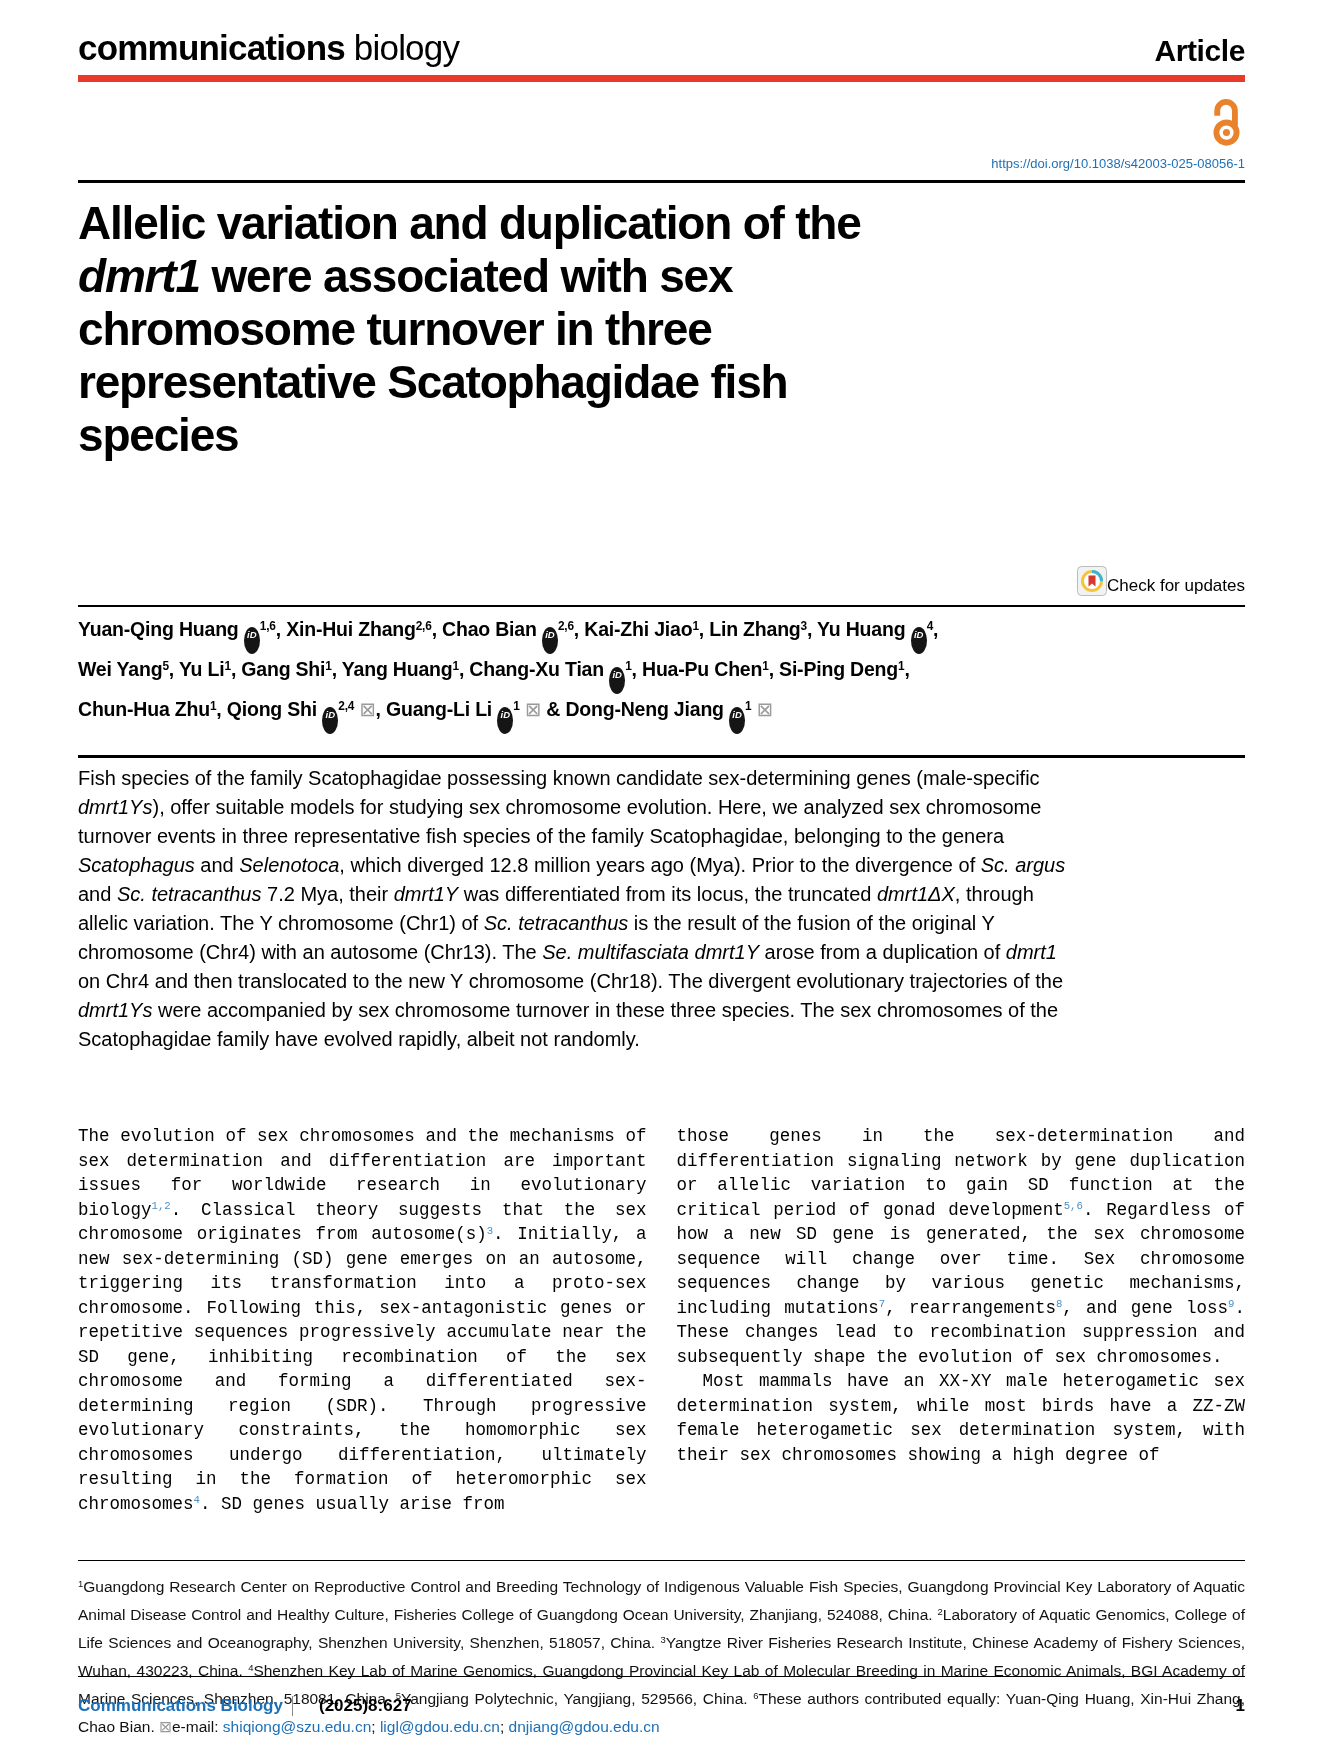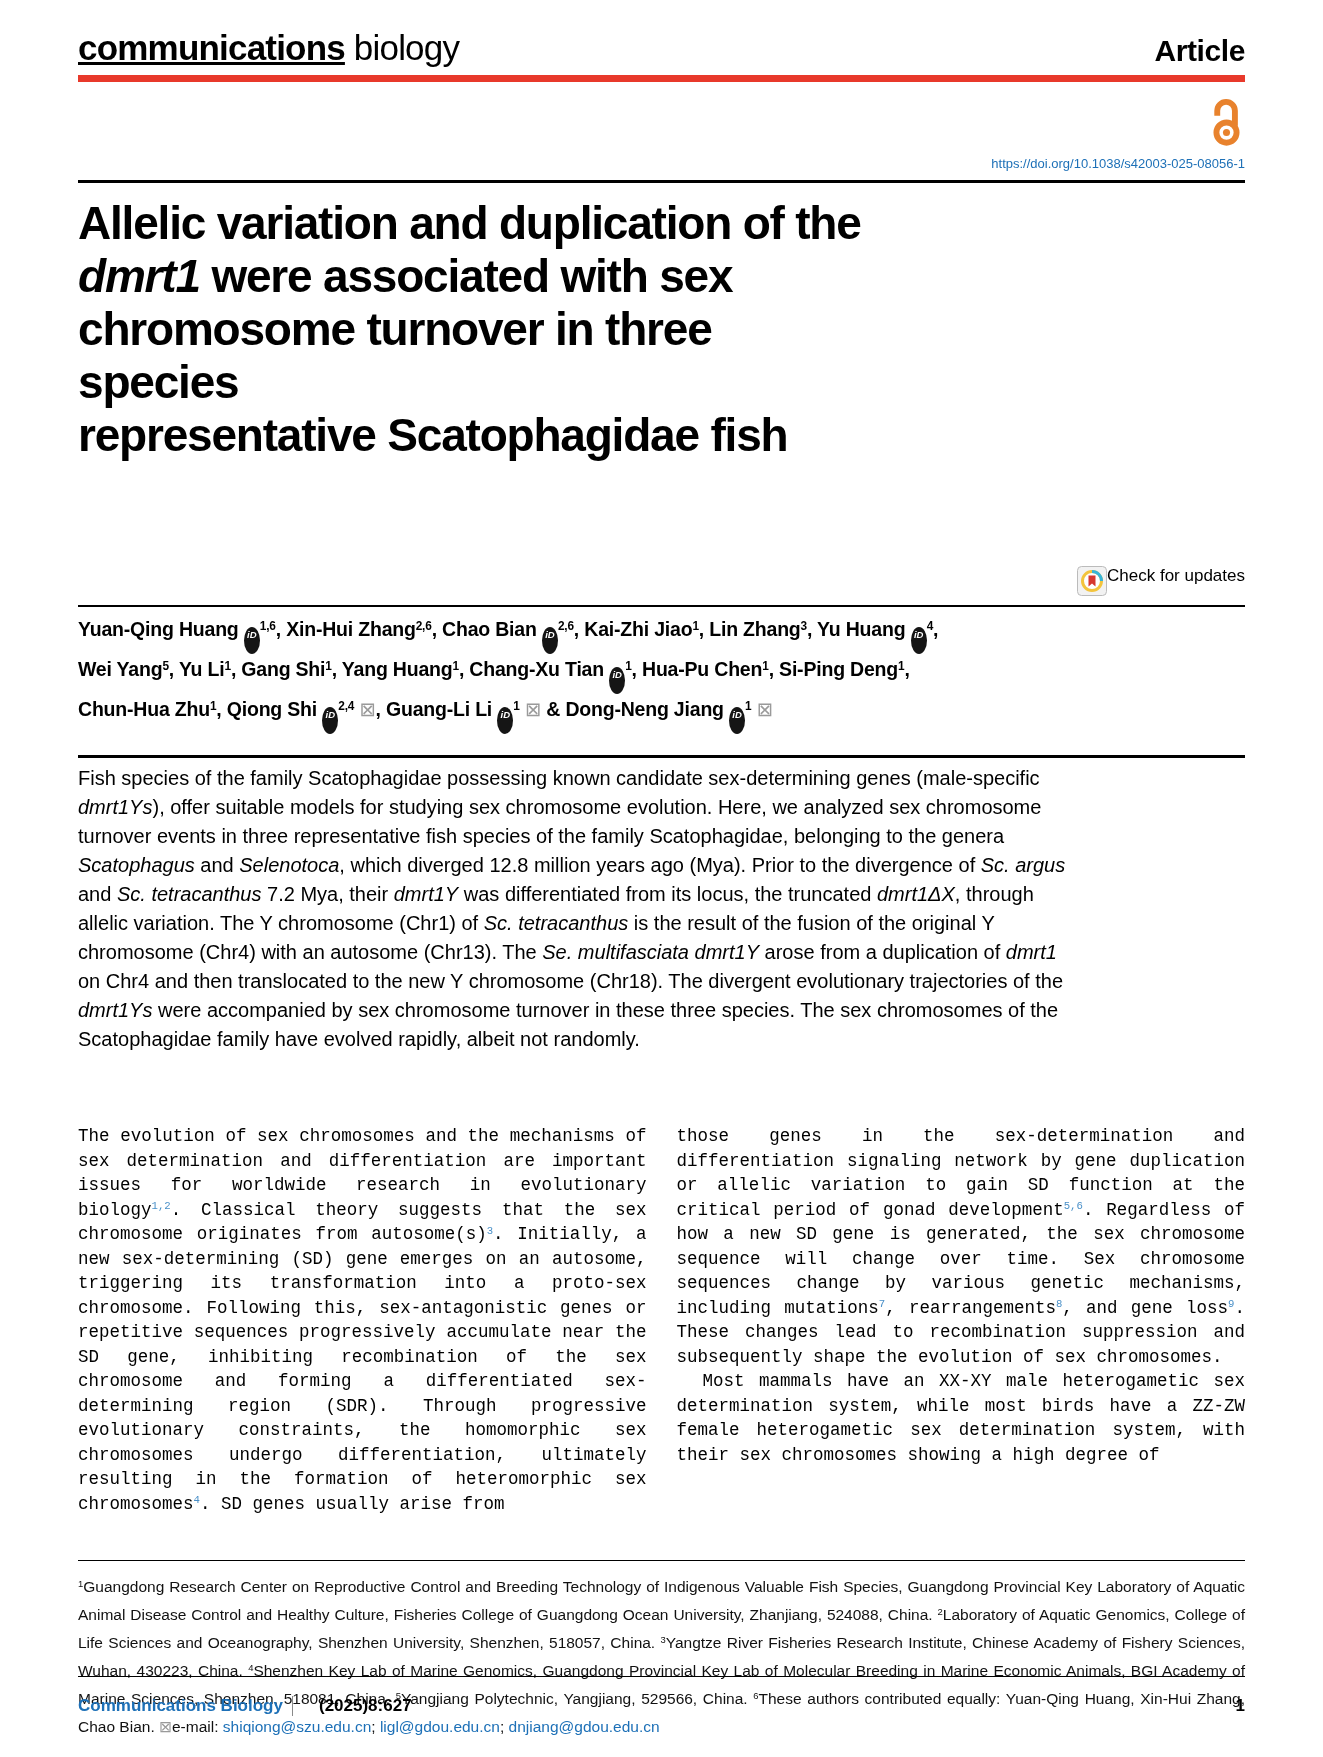--- a/index.html
+++ b/index.html
@@ -14,21 +14,21 @@
     position:relative;
     width:1323px;height:1757px;
     padding:28px 78px 0;
     background:#fff;color:#000;
     font-family:"Liberation Sans",sans-serif;
     overflow:hidden;
   }
   
   .masthead{display:flex;justify-content:space-between;align-items:flex-end;}
   .logo{font-size:35px;letter-spacing:-0.8px;line-height:40px;}
-  .logo .heavy{font-weight:700;text-decoration:underline;}
+  .logo .heavy{font-weight:700;}
   .logo .light{font-weight:400;}
   .article-label{font-size:30px;font-weight:700;letter-spacing:-0.4px;}
   .red-bar{height:7px;background:var(--accent-red);margin-top:7px;}
   .tag-row{margin-top:11px;font-size:15px;}
   .oa-icon{position:absolute;top:98px;right:78px;}
   
   .doi-row{text-align:right;margin-top:74px;font-size:13px;}
   .doi-link{color:var(--link-blue);text-decoration:none;}
   .rule-title{height:3px;background:#000;margin-top:9px;}
   .title{margin-top:14px;font-size:46px;font-weight:700;line-height:53px;letter-spacing:-1.2px;}
@@ -93,26 +93,26 @@
 
   <div class="doi-row">
     <span class="doi-link">https://doi.org/10.1038/s42003-025-08056-1</span>
   </div>
   <div class="rule-title"></div>
 
   <h1 class="title" style="margin:14px 0 0;">
     <div>Allelic variation and duplication of the</div>
     <div><i>dmrt1</i> were associated with sex</div>
     <div>chromosome turnover in three</div>
+    <div>representative Scatophagidae fish</div>
     <div>species</div>
-    <div>representative Scatophagidae fish</div>
   </h1>
 
   <div class="check-row">
-    <span style="display:flex;align-items:flex-start;">
+    <span style="display:flex;align-items:flex-end;">
       <svg width="30" height="30" viewBox="0 0 30 30" aria-hidden="true">
         <rect x="0.5" y="0.5" width="29" height="29" rx="4" fill="#f2f2f2" stroke="#bbbbbb"></rect>
         <circle cx="15" cy="15" r="9.5" fill="#ffffff" stroke="#f3c43c" stroke-width="3"></circle>
         <path d="M 15 5.5 A 9.5 9.5 0 0 1 24.5 15" fill="none" stroke="#35b5d9" stroke-width="3"></path>
         <path d="M 11.5 9.5 h 7 v 11 l -3.5 -3 l -3.5 3 z" fill="#d6372f"></path>
       </svg>
       <span class="check-label">Check for updates</span>
     </span>
   </div>
 

